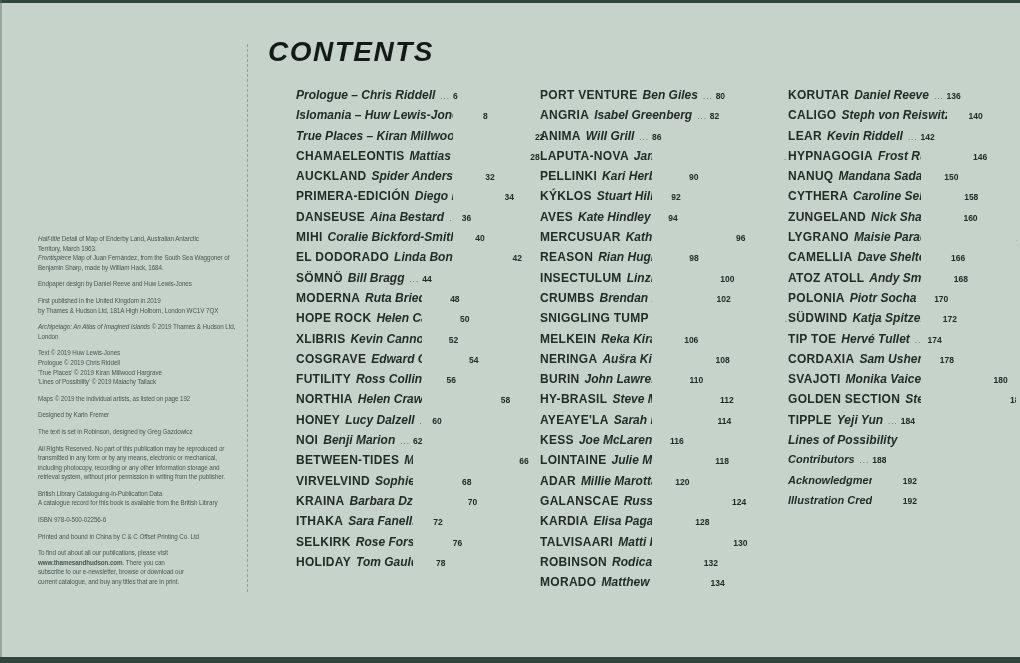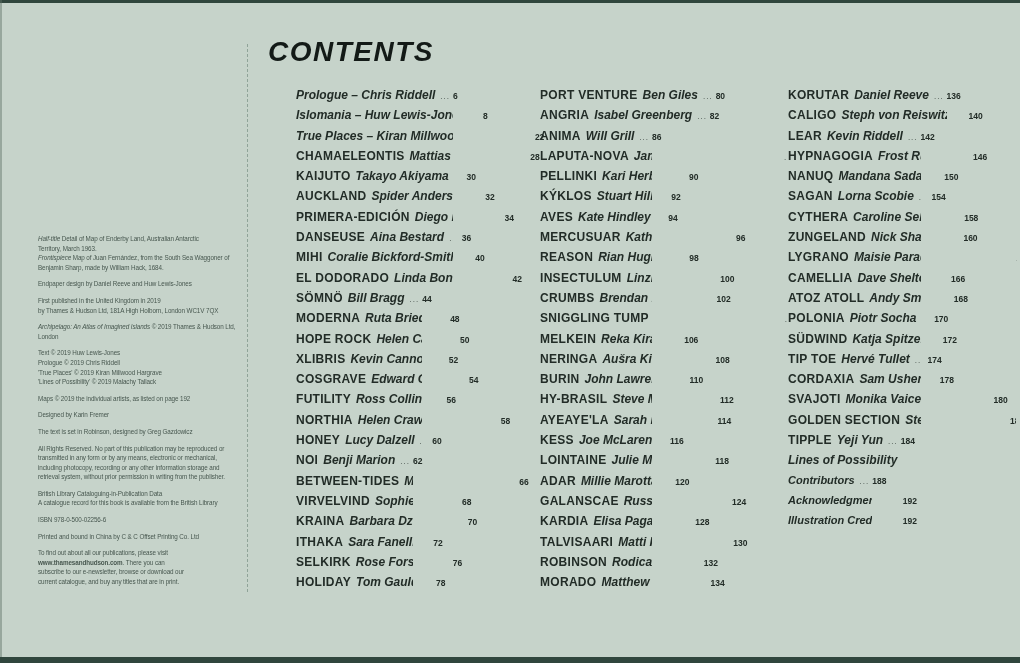--- a/index.html
+++ b/index.html
@@ -91,26 +91,20 @@
         <span class="dots">...</span>
         <span class="page">22</span>
       </div>
       <div class="entry map">
         <span class="title">CHAMAELEONTIS</span>
         <span class="artist">Mattias Adolfsson</span>
         <span class="dots">...</span>
         <span class="page">28</span>
       </div>
       <div class="entry map">
-        <span class="title">KAIJUTO</span>
-        <span class="artist">Takayo Akiyama</span>
-        <span class="dots">...</span>
-        <span class="page">30</span>
-      </div>
-      <div class="entry map">
         <span class="title">AUCKLAND</span>
         <span class="artist">Spider Anderson</span>
         <span class="dots">...</span>
         <span class="page">32</span>
       </div>
       <div class="entry map">
         <span class="title">PRIMERA-EDICIÓN</span>
         <span class="artist">Diego Becas</span>
         <span class="dots">...</span>
         <span class="page">34</span>
@@ -401,26 +395,20 @@
         <span class="dots">...</span>
         <span class="page">146</span>
       </div>
       <div class="entry map">
         <span class="title">NANUQ</span>
         <span class="artist">Mandana Sadat</span>
         <span class="dots">...</span>
         <span class="page">150</span>
       </div>
       <div class="entry map">
-        <span class="title">SAGAN</span>
-        <span class="artist">Lorna Scobie</span>
-        <span class="dots">...</span>
-        <span class="page">154</span>
-      </div>
-      <div class="entry map">
         <span class="title">CYTHERA</span>
         <span class="artist">Caroline Selmes</span>
         <span class="dots">...</span>
         <span class="page">158</span>
       </div>
       <div class="entry map">
         <span class="title">ZUNGELAND</span>
         <span class="artist">Nick Sharratt</span>
         <span class="dots">...</span>
         <span class="page">160</span>

